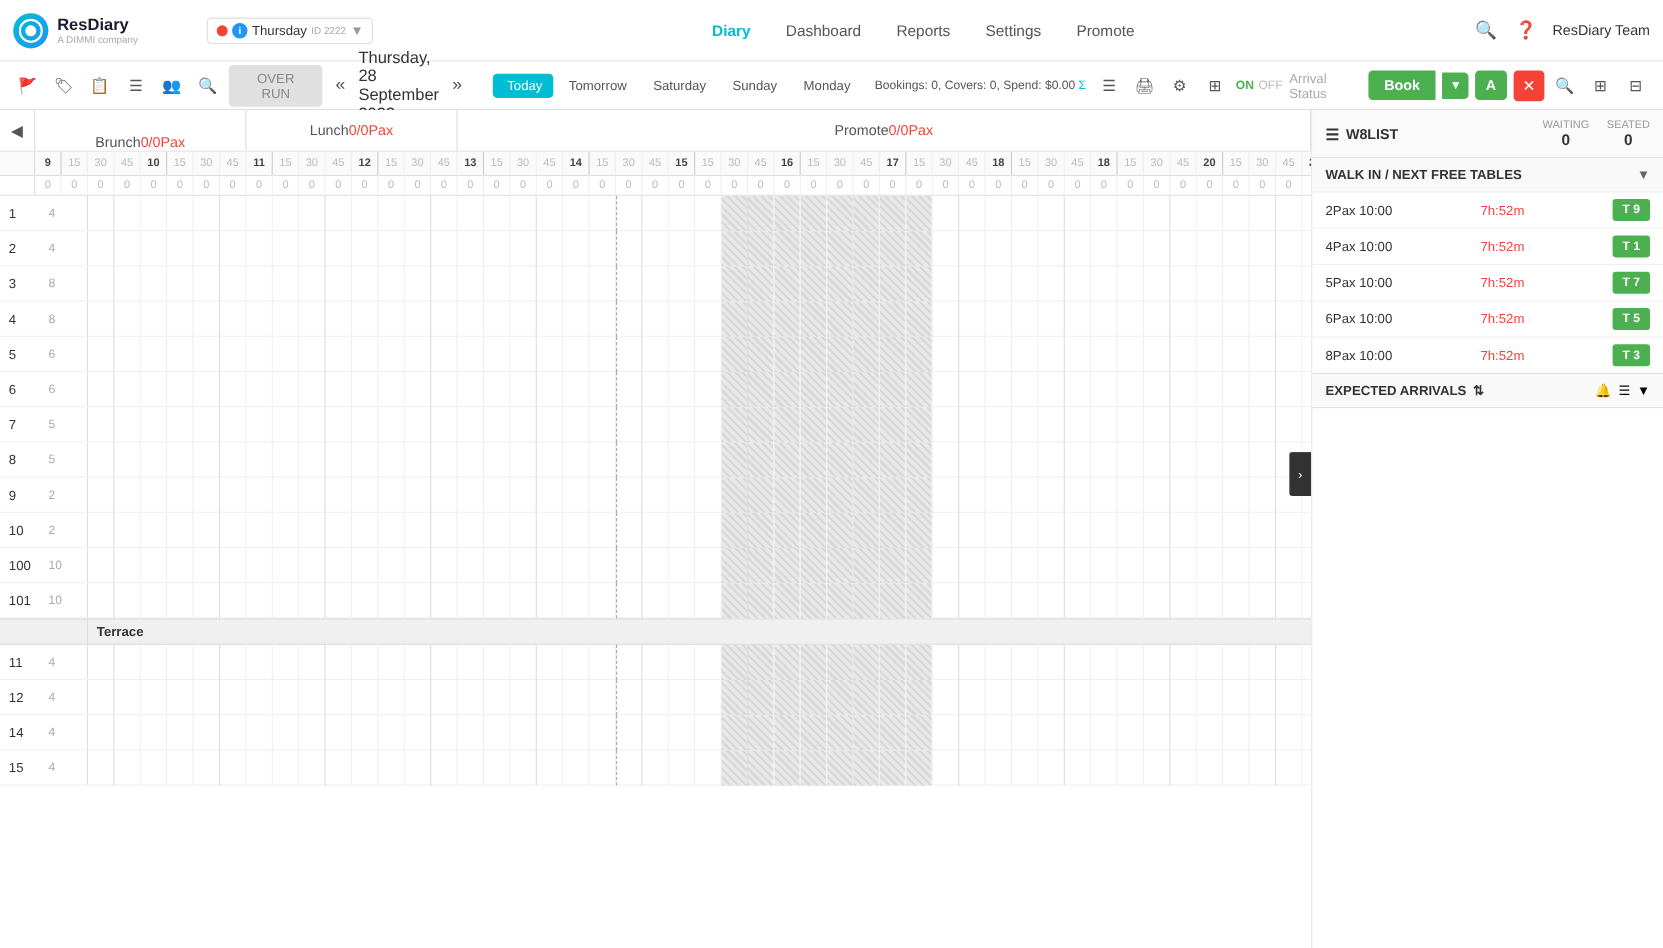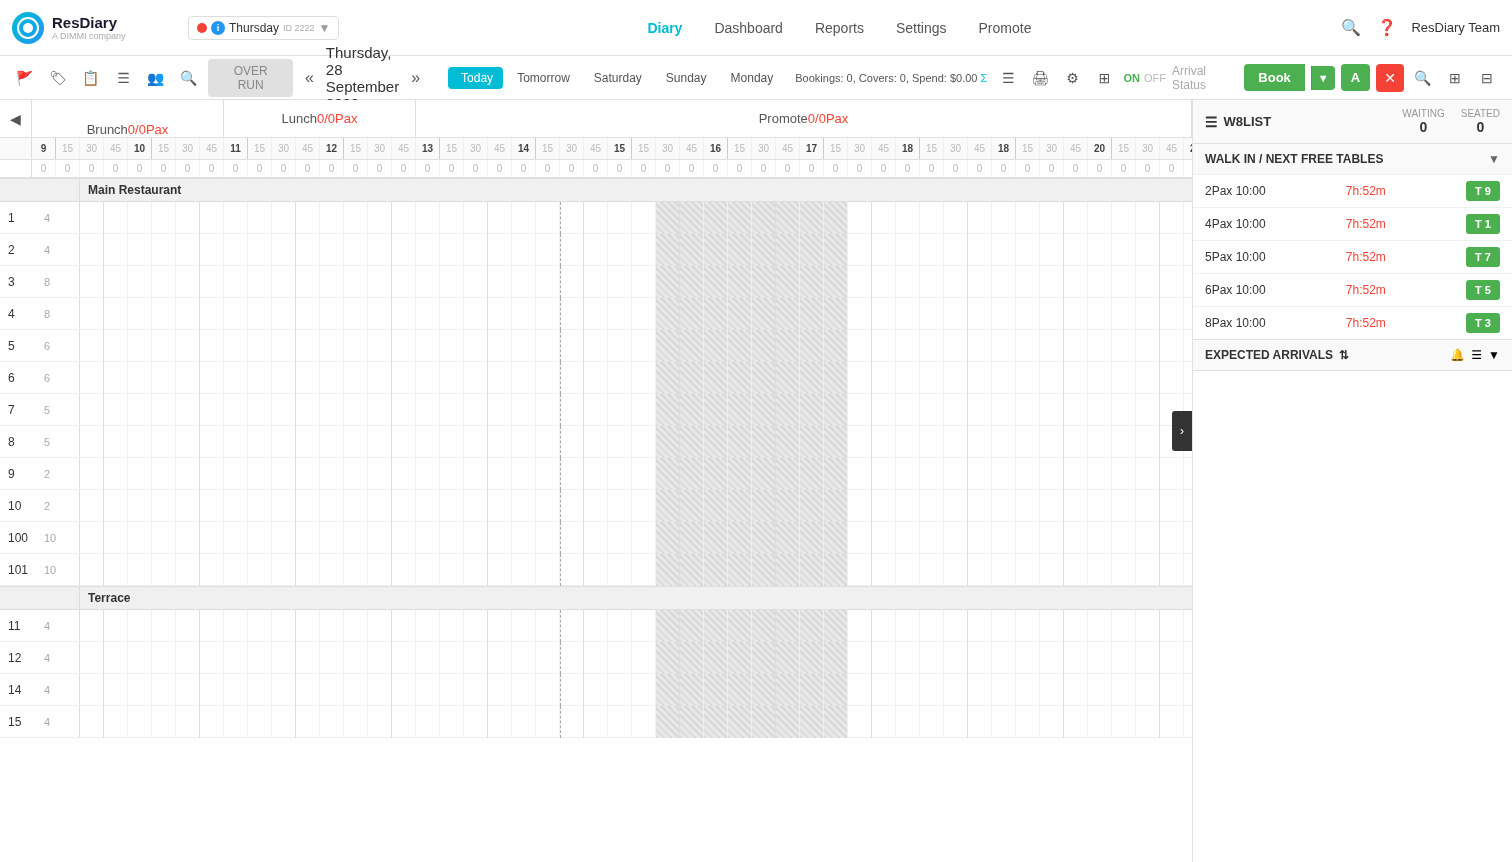--- a/index.html
+++ b/index.html
@@ -292,24 +292,20 @@
           <div style="min-width: 24px; width: 24px; text-align: center; font-size: 10px; color: rgb(187, 187, 187); border-right: 1px solid rgb(240, 240, 240); line-height: 18px; flex-shrink: 0;">0</div>
           <div style="min-width: 24px; width: 24px; text-align: center; font-size: 10px; color: rgb(187, 187, 187); border-right: 1px solid rgb(240, 240, 240); line-height: 18px; flex-shrink: 0;">0</div>
           <div style="min-width: 24px; width: 24px; text-align: center; font-size: 10px; color: rgb(187, 187, 187); border-right: 1px solid rgb(240, 240, 240); line-height: 18px; flex-shrink: 0;">0</div>
           <div style="min-width: 24px; width: 24px; text-align: center; font-size: 10px; color: rgb(187, 187, 187); border-right: 1px solid rgb(240, 240, 240); line-height: 18px; flex-shrink: 0;">0</div>
           <div style="min-width: 24px; width: 24px; text-align: center; font-size: 10px; color: rgb(187, 187, 187); border-right: 1px solid rgb(240, 240, 240); line-height: 18px; flex-shrink: 0;">0</div>
           <div style="min-width: 24px; width: 24px; text-align: center; font-size: 10px; color: rgb(187, 187, 187); border-right: 1px solid rgb(240, 240, 240); line-height: 18px; flex-shrink: 0;">0</div>
         </div>
     </div>
 
     <div style="overflow-y:auto;height:calc(862px - 182px);" id="grid-body">
-    <div style="display: flex; height: 24px; align-items: center; background: rgb(240, 240, 240); border-bottom: 1px solid rgb(221, 221, 221); border-top: 1px solid rgb(221, 221, 221);">
-          <div style="width: 80px; border-right: 1px solid rgb(221, 221, 221); height: 100%;"></div>
-          <span style="font-size: 12px; font-weight: 600; color: rgb(51, 51, 51); padding: 0px 8px;">Main Restaurant</span>
-        </div>
         <div class="tdr">
           <div style="width: 80px; display: flex; align-items: center; gap: 8px; padding: 0px 8px; border-right: 1px solid rgb(221, 221, 221); flex-shrink: 0;">
             <span style="font-size: 12px; color: rgb(51, 51, 51); font-weight: 500; min-width: 28px;">1</span>
             <span style="font-size: 11px; color: rgb(170, 170, 170);">4</span>
           </div>
           <div style="display: flex; flex: 1 1 0%; position: relative;">
             <div style="width: 24px; min-width: 24px; height: 32px; border-right: 1px solid rgb(221, 221, 221); flex-shrink: 0;"></div>
             <div style="width: 24px; min-width: 24px; height: 32px; border-right: 1px solid rgb(240, 240, 240); flex-shrink: 0;"></div>
             <div style="width: 24px; min-width: 24px; height: 32px; border-right: 1px solid rgb(240, 240, 240); flex-shrink: 0;"></div>
             <div style="width: 24px; min-width: 24px; height: 32px; border-right: 1px solid rgb(240, 240, 240); flex-shrink: 0;"></div>

